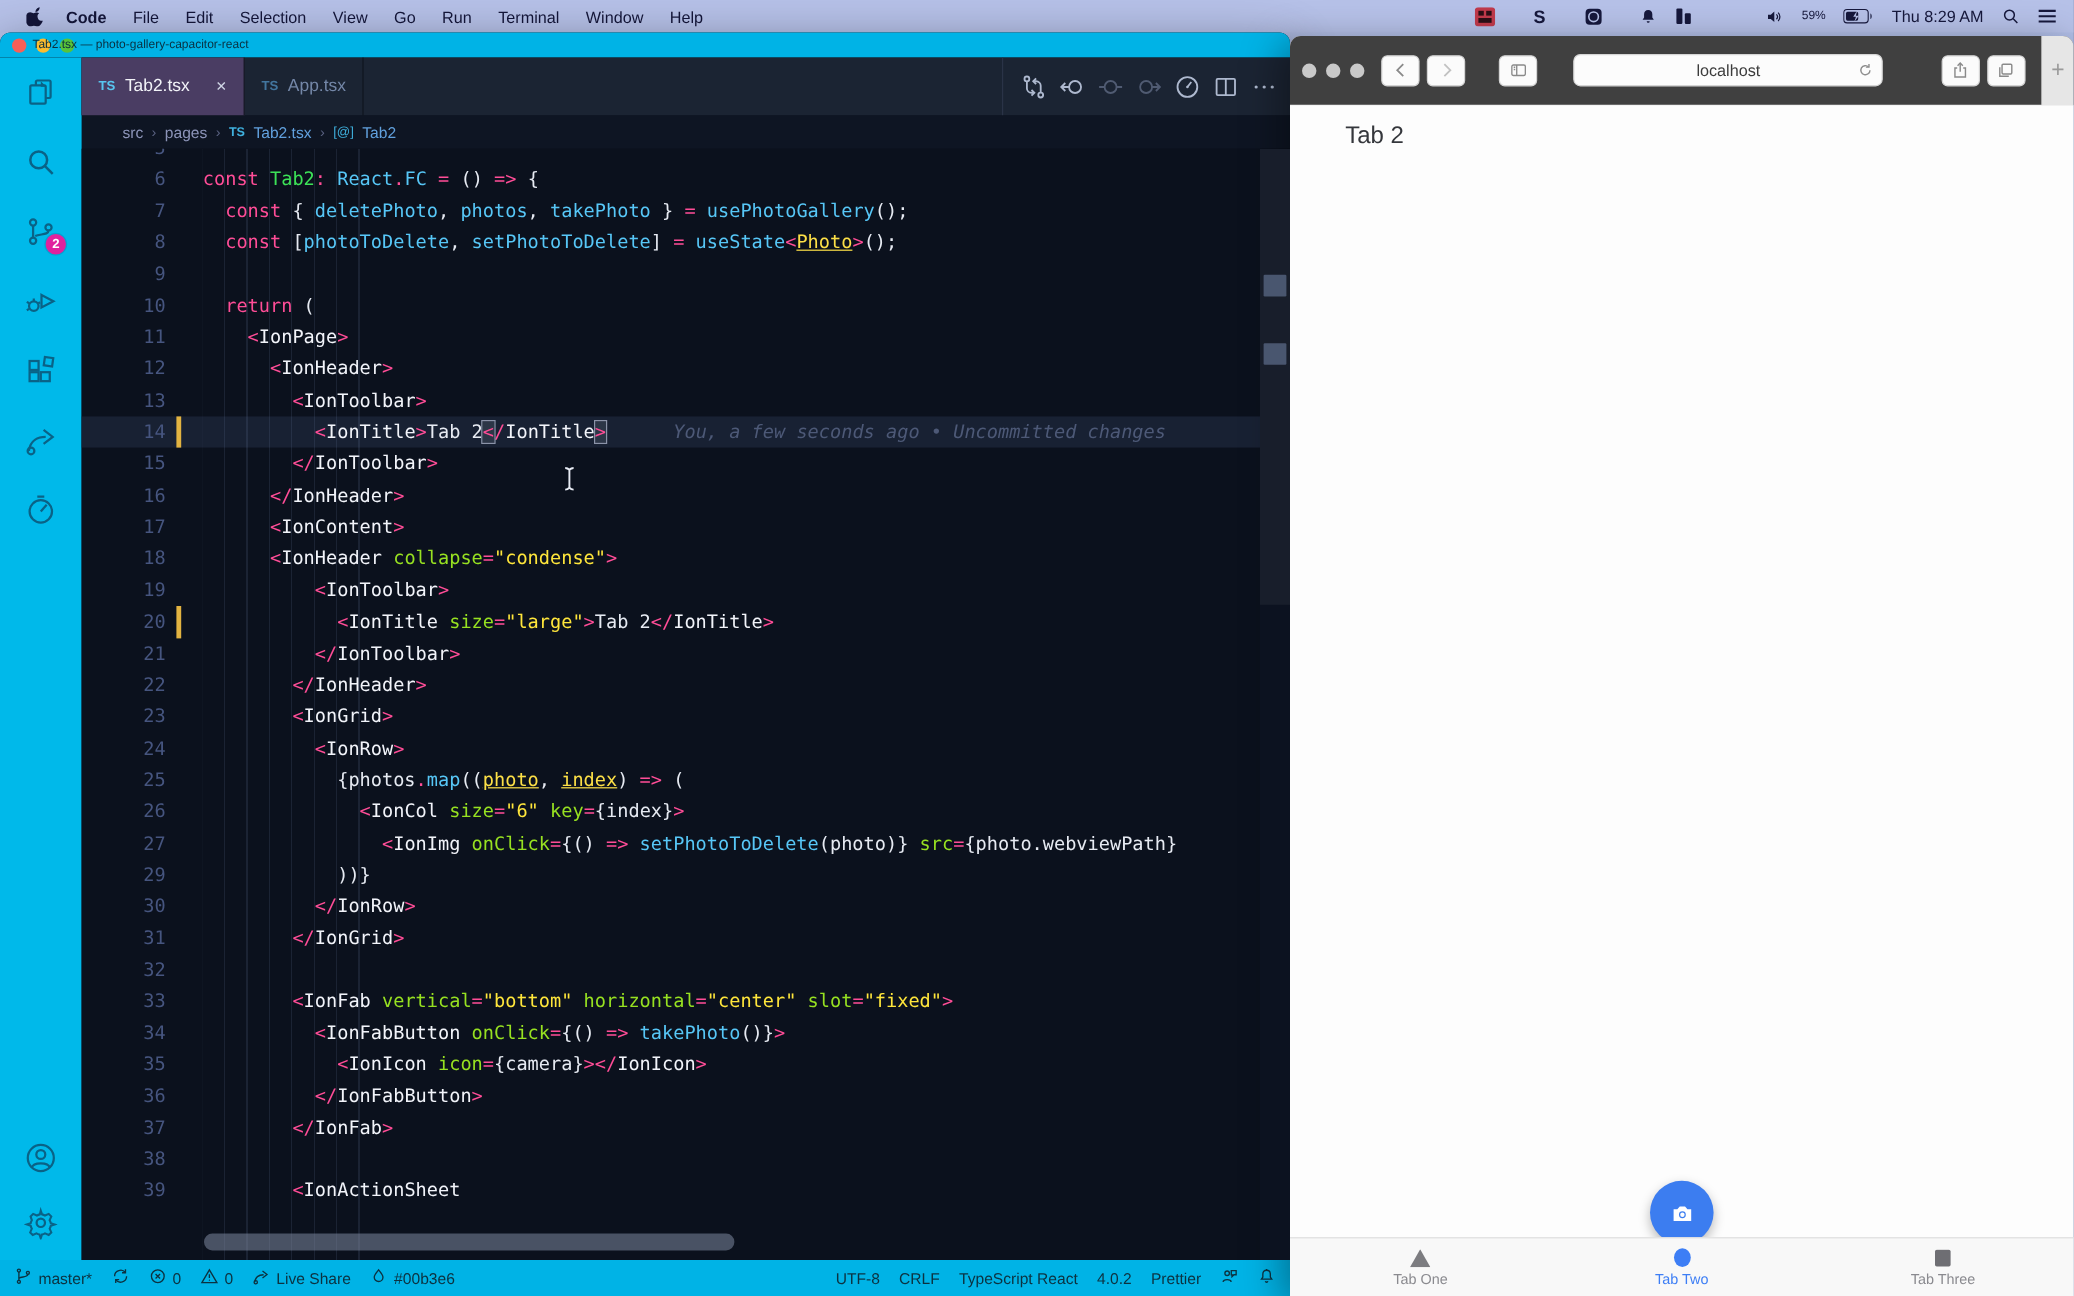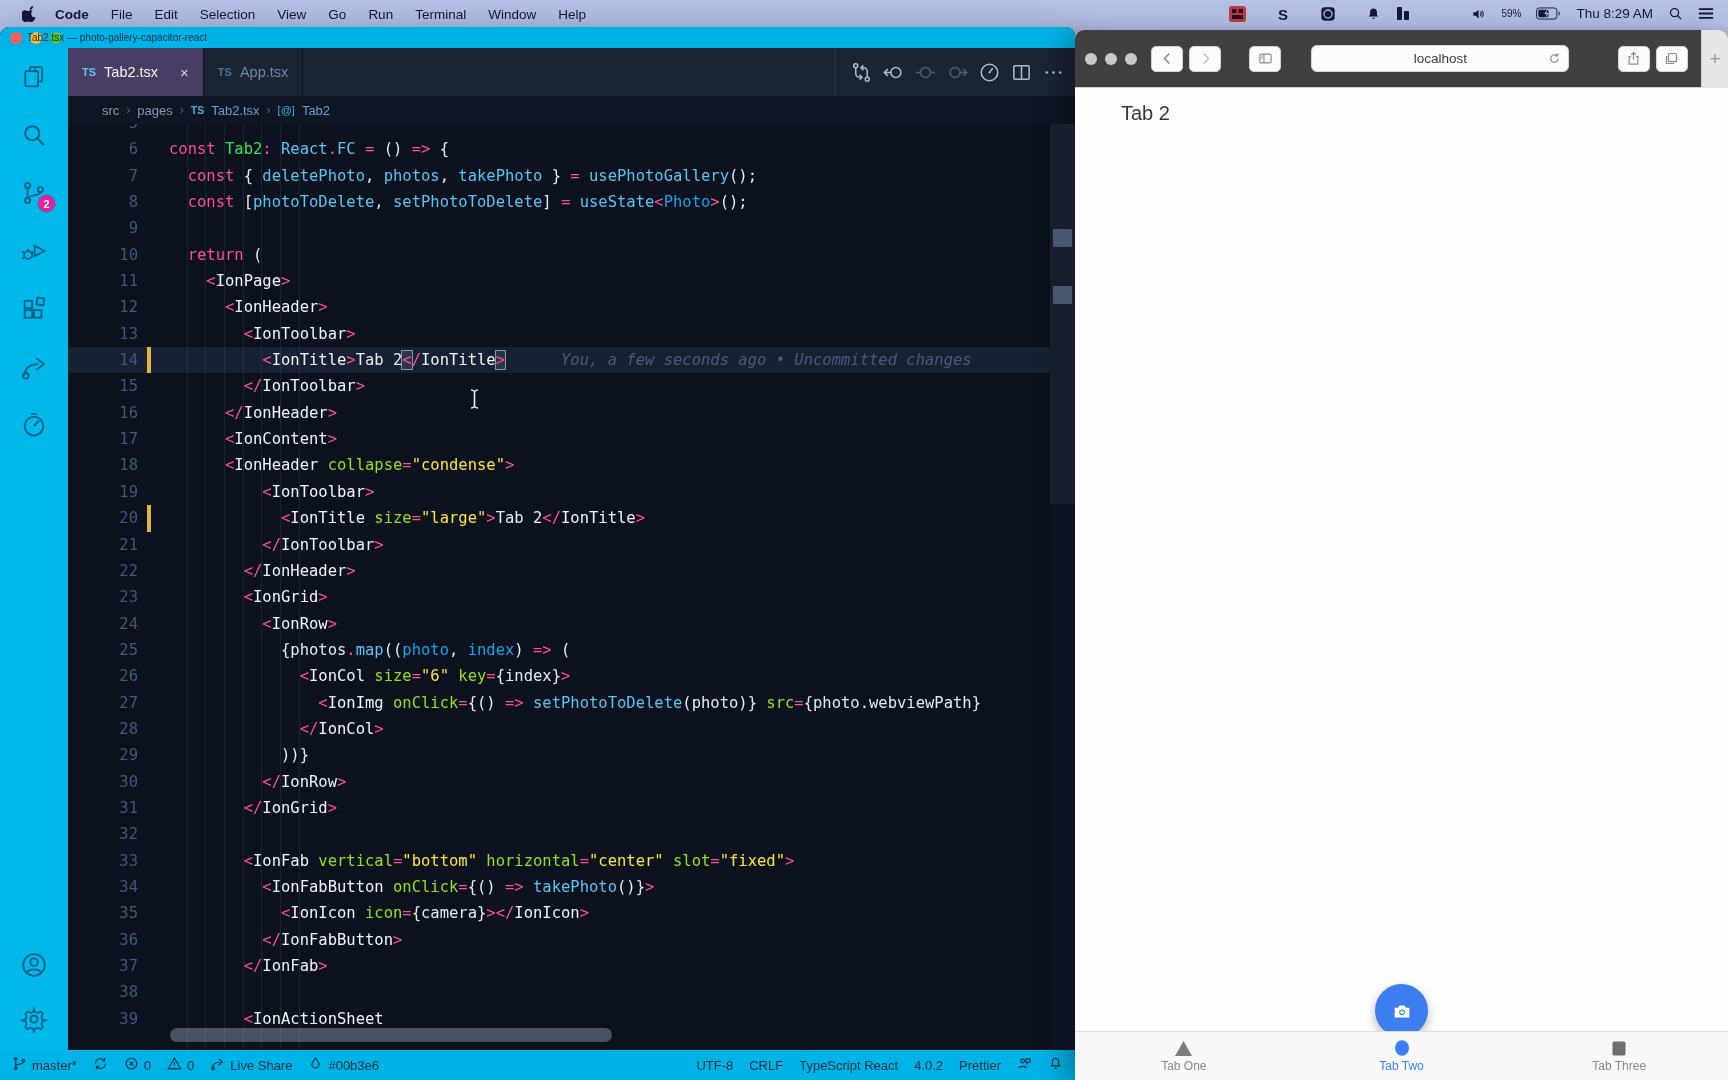--- a/index.html
+++ b/index.html
@@ -69,21 +69,21 @@
   .gutter-mark { width:4px; margin-left:9px; flex:none; }
   .gutter-mark.on { background:#e2b341; }
   .line-text { padding-left:18px; flex:none; }
   .tok-k,.tok-p { color:#ff4d97; }
   .tok-t { color:#f2f4fa; }
   .tok-w { color:#e6eaf2; }
   .tok-g { color:#97e121; }
   .tok-g2 { color:#3ce157; }
   .tok-s { color:#ffe63b; }
   .tok-c { color:#57c7f7; }
-  .tok-o { color:#0ea5e9; }
+  .tok-o { color:#fde047;text-decoration:underline; }
   .tok-bm { outline:1px solid #8b93a8; background:rgba(139,147,168,.18); }
   .gitlens { color:#4d5977; font-style:italic; margin-left:56px; }
 
   .indent-guides { position:absolute; left:101px; top:0; bottom:0; width:132px; pointer-events:none; z-index:3;
       background:repeating-linear-gradient(90deg, transparent 0, transparent 17.66px, rgba(110,130,170,.16) 17.66px, rgba(110,130,170,.16) 18.66px); }
   .minimap { position:absolute; right:0; top:0; bottom:0; width:25px; background:#0c1220; z-index:5; }
   .mm-block { position:absolute; left:3px; width:19px; background:#49566f; border-radius:1px; }
   .mm-thumb { position:absolute; left:0; width:25px; background:rgba(255,255,255,.05); }
   .hscroll { position:absolute; left:102px; width:442px; height:14px; bottom:8px;
              background:rgba(125,136,158,.55); border-radius:8px; z-index:6; }
@@ -421,21 +421,20 @@
               <div class="code-row"><div class="line-num">18</div><div class="gutter-mark"></div><div class="line-text"><span class="tok-w">      </span><span class="tok-p">&lt;</span><span class="tok-t">IonHeader</span><span class="tok-w"> </span><span class="tok-g">collapse</span><span class="tok-p">=</span><span class="tok-s">"condense"</span><span class="tok-p">&gt;</span></div></div>
               <div class="code-row"><div class="line-num">19</div><div class="gutter-mark"></div><div class="line-text"><span class="tok-w">          </span><span class="tok-p">&lt;</span><span class="tok-t">IonToolbar</span><span class="tok-p">&gt;</span></div></div>
               <div class="code-row"><div class="line-num">20</div><div class="gutter-mark on"></div><div class="line-text"><span class="tok-w">            </span><span class="tok-p">&lt;</span><span class="tok-t">IonTitle</span><span class="tok-w"> </span><span class="tok-g">size</span><span class="tok-p">=</span><span class="tok-s">"large"</span><span class="tok-p">&gt;</span><span class="tok-w">Tab 2</span><span class="tok-p">&lt;/</span><span class="tok-t">IonTitle</span><span class="tok-p">&gt;</span></div></div>
               <div class="code-row"><div class="line-num">21</div><div class="gutter-mark"></div><div class="line-text"><span class="tok-w">          </span><span class="tok-p">&lt;/</span><span class="tok-t">IonToolbar</span><span class="tok-p">&gt;</span></div></div>
               <div class="code-row"><div class="line-num">22</div><div class="gutter-mark"></div><div class="line-text"><span class="tok-w">        </span><span class="tok-p">&lt;/</span><span class="tok-t">IonHeader</span><span class="tok-p">&gt;</span></div></div>
               <div class="code-row"><div class="line-num">23</div><div class="gutter-mark"></div><div class="line-text"><span class="tok-w">        </span><span class="tok-p">&lt;</span><span class="tok-t">IonGrid</span><span class="tok-p">&gt;</span></div></div>
               <div class="code-row"><div class="line-num">24</div><div class="gutter-mark"></div><div class="line-text"><span class="tok-w">          </span><span class="tok-p">&lt;</span><span class="tok-t">IonRow</span><span class="tok-p">&gt;</span></div></div>
               <div class="code-row"><div class="line-num">25</div><div class="gutter-mark"></div><div class="line-text"><span class="tok-w">            {photos</span><span class="tok-p">.</span><span class="tok-c">map</span><span class="tok-w">((</span><span class="tok-o">photo</span><span class="tok-w">, </span><span class="tok-o">index</span><span class="tok-w">) </span><span class="tok-p">=&gt; </span><span class="tok-w">(</span></div></div>
               <div class="code-row"><div class="line-num">26</div><div class="gutter-mark"></div><div class="line-text"><span class="tok-w">              </span><span class="tok-p">&lt;</span><span class="tok-t">IonCol</span><span class="tok-w"> </span><span class="tok-g">size</span><span class="tok-p">=</span><span class="tok-s">"6"</span><span class="tok-w"> </span><span class="tok-g">key</span><span class="tok-p">=</span><span class="tok-w">{index}</span><span class="tok-p">&gt;</span></div></div>
               <div class="code-row"><div class="line-num">27</div><div class="gutter-mark"></div><div class="line-text"><span class="tok-w">                </span><span class="tok-p">&lt;</span><span class="tok-t">IonImg</span><span class="tok-w"> </span><span class="tok-g">onClick</span><span class="tok-p">=</span><span class="tok-w">{() </span><span class="tok-p">=&gt; </span><span class="tok-c">setPhotoToDelete</span><span class="tok-w">(photo)} </span><span class="tok-g">src</span><span class="tok-p">=</span><span class="tok-w">{photo.webviewPath}</span></div></div>
-              <div class="code-row"><div class="line-num">28</div><div class="gutter-mark"></div><div class="line-text"><span class="tok-w">              </span><span class="tok-p">&lt;/</span><span class="tok-t">IonCol</span><span class="tok-p">&gt;</span></div></div>
               <div class="code-row"><div class="line-num">29</div><div class="gutter-mark"></div><div class="line-text"><span class="tok-w">            ))}</span></div></div>
               <div class="code-row"><div class="line-num">30</div><div class="gutter-mark"></div><div class="line-text"><span class="tok-w">          </span><span class="tok-p">&lt;/</span><span class="tok-t">IonRow</span><span class="tok-p">&gt;</span></div></div>
               <div class="code-row"><div class="line-num">31</div><div class="gutter-mark"></div><div class="line-text"><span class="tok-w">        </span><span class="tok-p">&lt;/</span><span class="tok-t">IonGrid</span><span class="tok-p">&gt;</span></div></div>
               <div class="code-row"><div class="line-num">32</div><div class="gutter-mark"></div><div class="line-text"></div></div>
               <div class="code-row"><div class="line-num">33</div><div class="gutter-mark"></div><div class="line-text"><span class="tok-w">        </span><span class="tok-p">&lt;</span><span class="tok-t">IonFab</span><span class="tok-w"> </span><span class="tok-g">vertical</span><span class="tok-p">=</span><span class="tok-s">"bottom"</span><span class="tok-w"> </span><span class="tok-g">horizontal</span><span class="tok-p">=</span><span class="tok-s">"center"</span><span class="tok-w"> </span><span class="tok-g">slot</span><span class="tok-p">=</span><span class="tok-s">"fixed"</span><span class="tok-p">&gt;</span></div></div>
               <div class="code-row"><div class="line-num">34</div><div class="gutter-mark"></div><div class="line-text"><span class="tok-w">          </span><span class="tok-p">&lt;</span><span class="tok-t">IonFabButton</span><span class="tok-w"> </span><span class="tok-g">onClick</span><span class="tok-p">=</span><span class="tok-w">{() </span><span class="tok-p">=&gt; </span><span class="tok-c">takePhoto</span><span class="tok-w">()}</span><span class="tok-p">&gt;</span></div></div>
               <div class="code-row"><div class="line-num">35</div><div class="gutter-mark"></div><div class="line-text"><span class="tok-w">            </span><span class="tok-p">&lt;</span><span class="tok-t">IonIcon</span><span class="tok-w"> </span><span class="tok-g">icon</span><span class="tok-p">=</span><span class="tok-w">{camera}</span><span class="tok-p">&gt;&lt;/</span><span class="tok-t">IonIcon</span><span class="tok-p">&gt;</span></div></div>
               <div class="code-row"><div class="line-num">36</div><div class="gutter-mark"></div><div class="line-text"><span class="tok-w">          </span><span class="tok-p">&lt;/</span><span class="tok-t">IonFabButton</span><span class="tok-p">&gt;</span></div></div>
               <div class="code-row"><div class="line-num">37</div><div class="gutter-mark"></div><div class="line-text"><span class="tok-w">        </span><span class="tok-p">&lt;/</span><span class="tok-t">IonFab</span><span class="tok-p">&gt;</span></div></div>
               <div class="code-row"><div class="line-num">38</div><div class="gutter-mark"></div><div class="line-text"></div></div>

